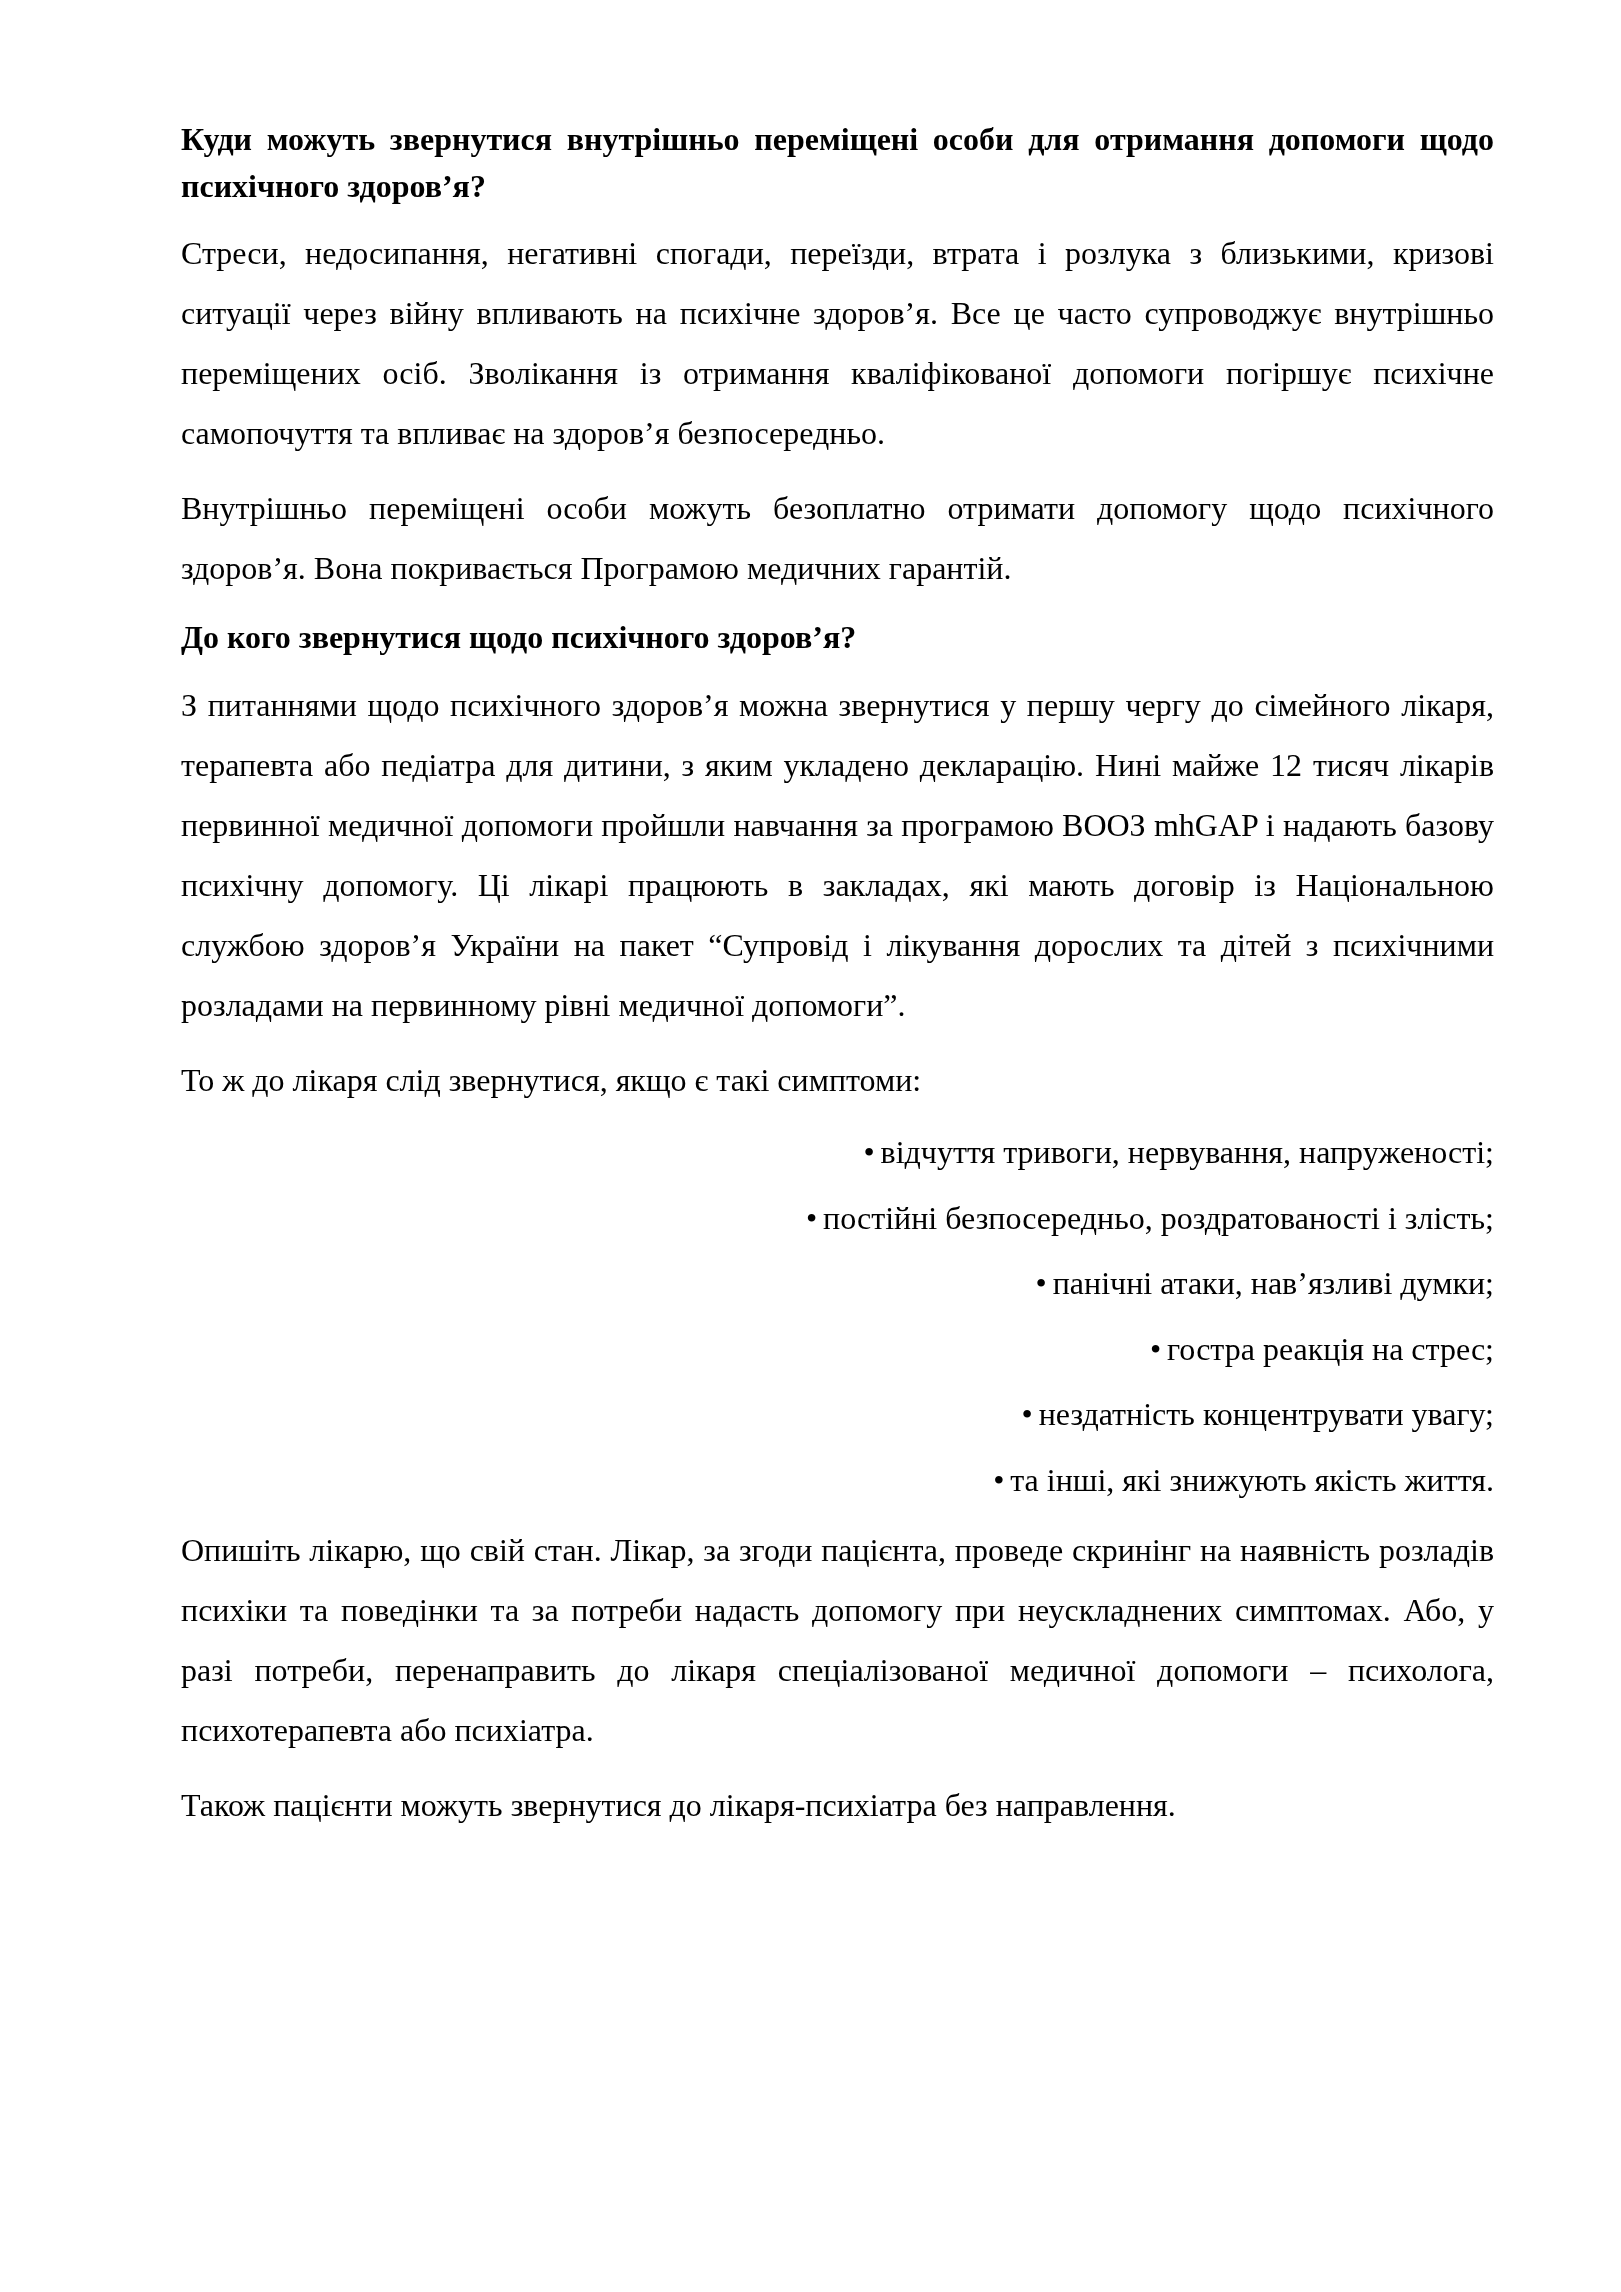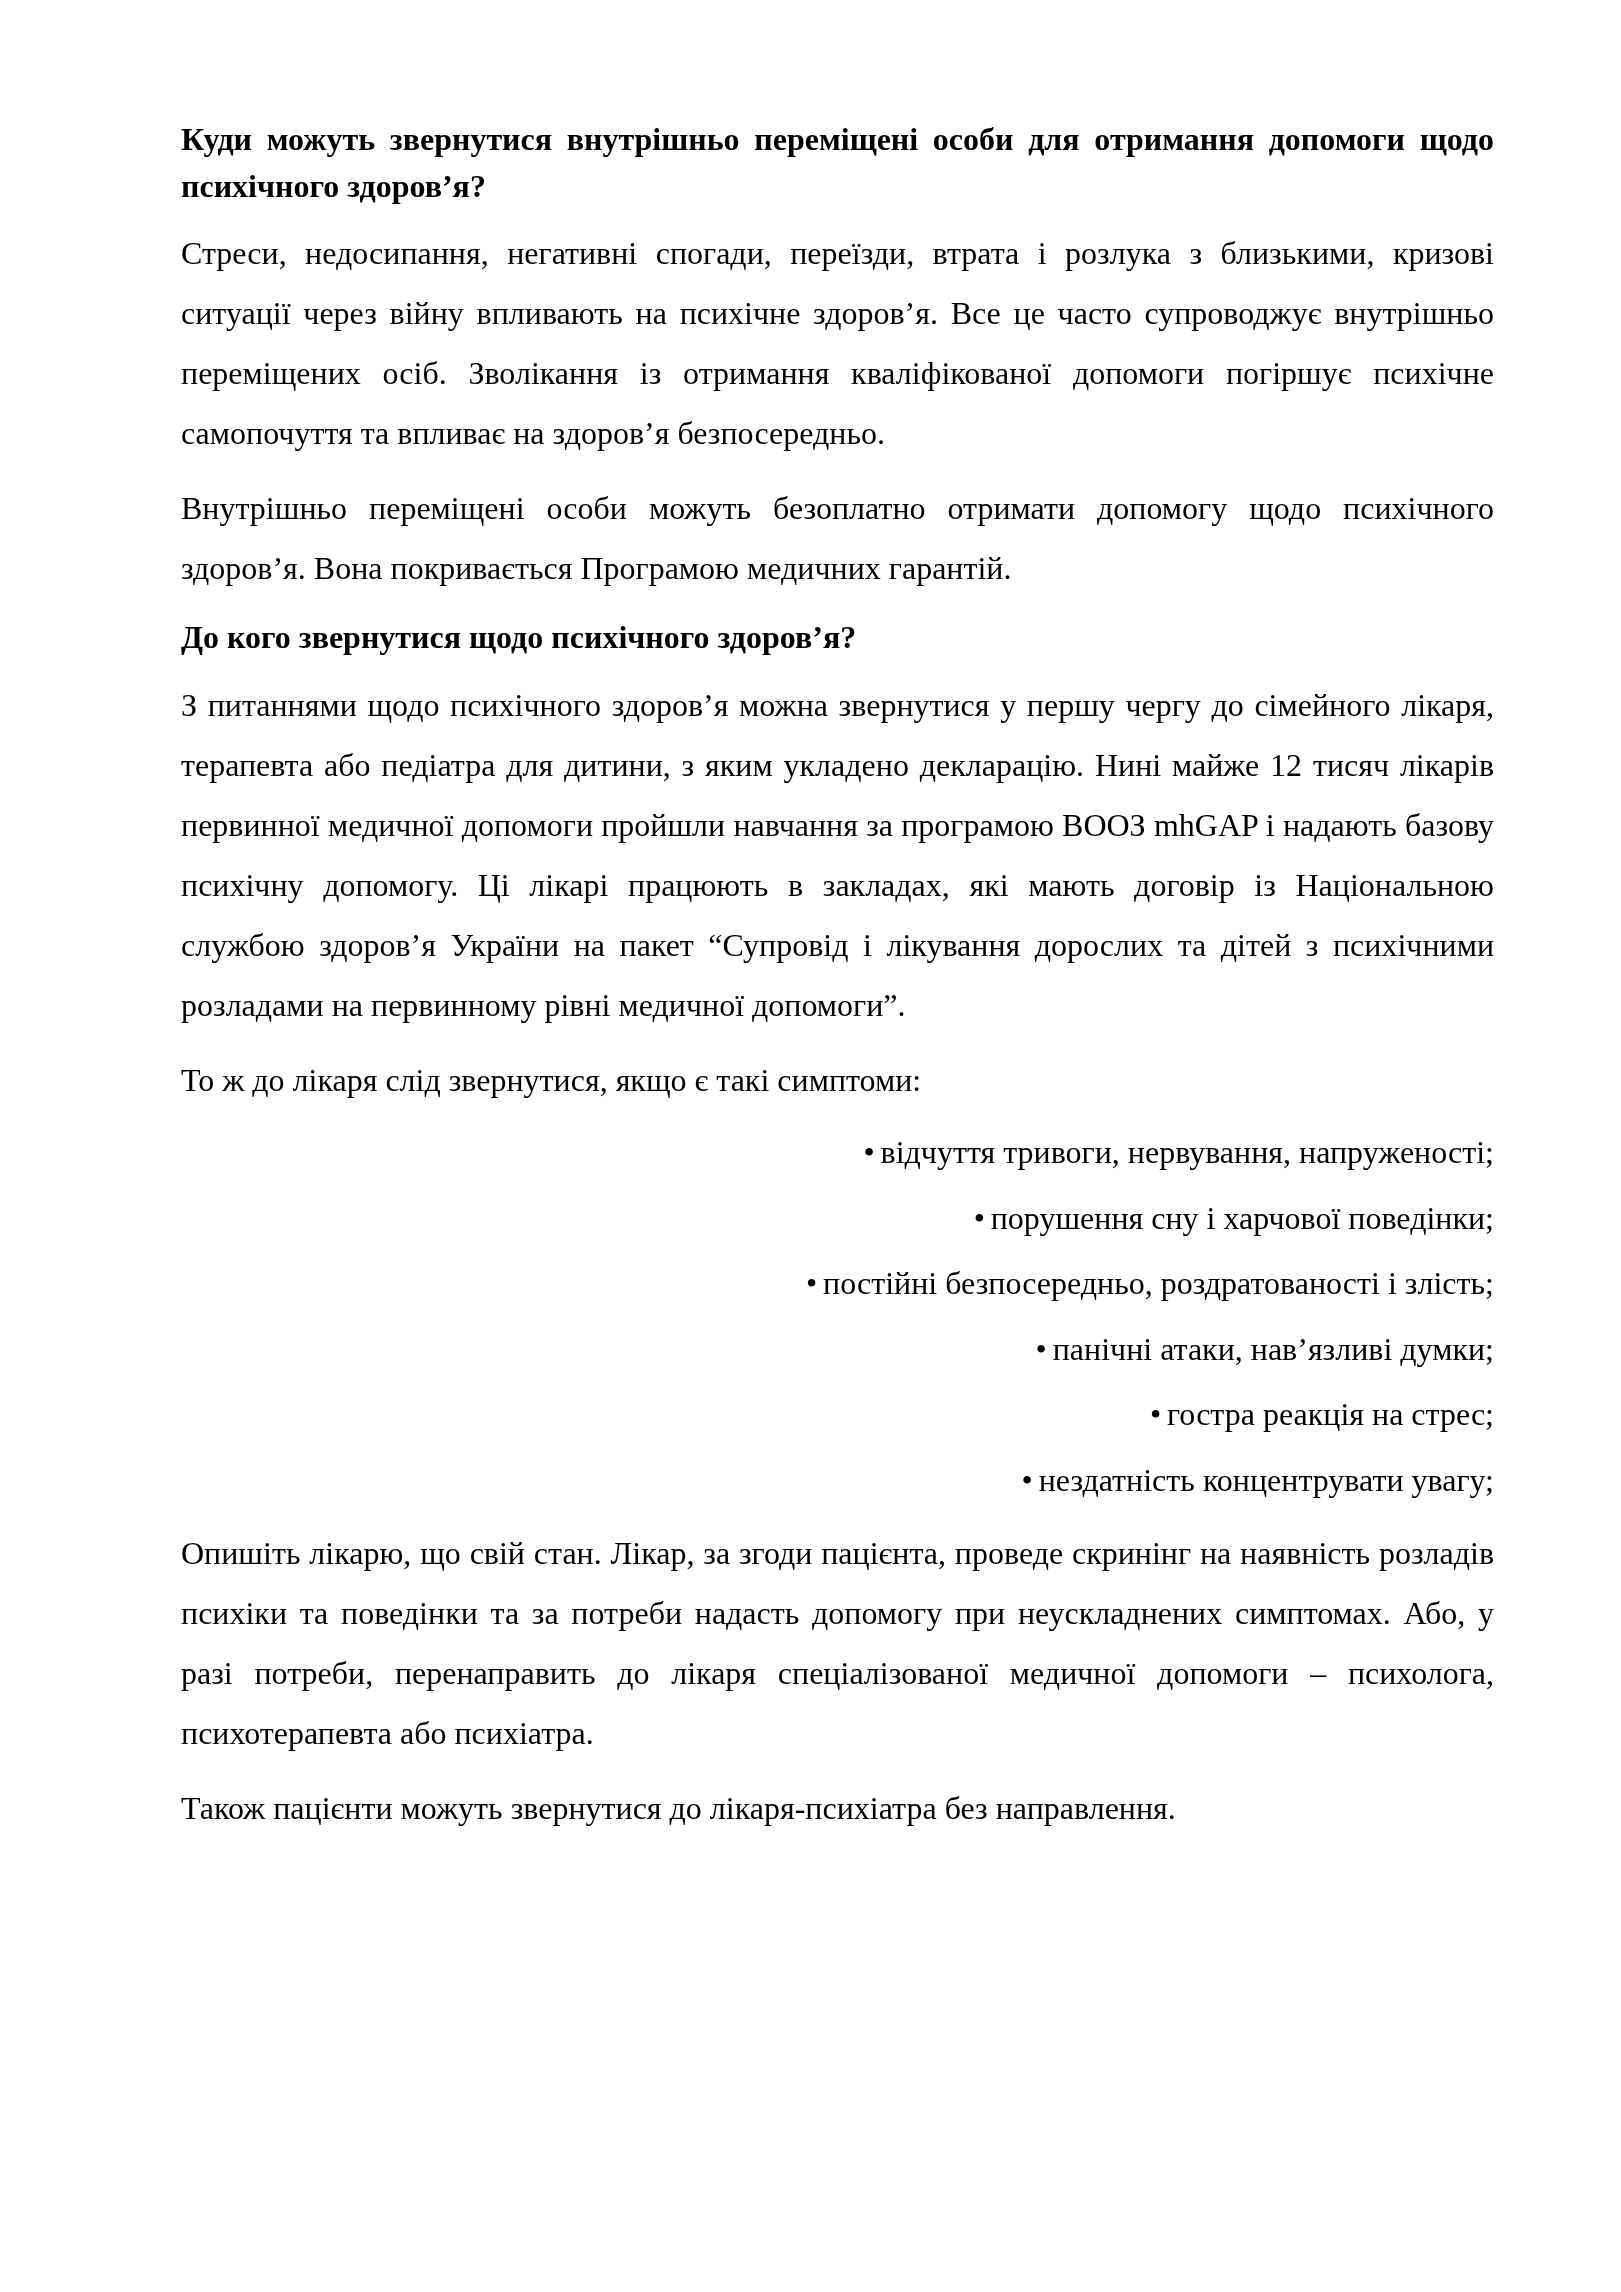--- a/index.html
+++ b/index.html
@@ -67,25 +67,25 @@
   <p class="para">Внутрішньо переміщені особи можуть безоплатно отримати допомогу щодо психічного здоров’я. Вона покривається Програмою медичних гарантій.</p>
 
   <h2 class="heading h2">До кого звернутися щодо психічного здоров’я?</h2>
 
   <p class="para">З питаннями щодо психічного здоров’я можна звернутися у першу чергу до сімейного лікаря, терапевта або педіатра для дитини, з яким укладено декларацію. Нині майже 12 тисяч лікарів первинної медичної допомоги пройшли навчання за програмою ВООЗ mhGAP і надають базову психічну допомогу. Ці лікарі працюють в закладах, які мають договір із Національною службою здоров’я України на пакет “Супровід і лікування дорослих та дітей з психічними розладами на первинному рівні медичної допомоги”.</p>
 
   <p class="para" style="margin-bottom:18.6px;">То ж до лікаря слід звернутися, якщо є такі симптоми:</p>
 
   <ul class="bullets">
     <li class="bullet"><span class="dot">•</span><span>відчуття тривоги, нервування, напруженості;</span></li>
-    <li class="bullet"><span class="dot">•</span><span>порушення сну і харчової поведінки;</span></li>
     <li class="bullet"><span class="dot">•</span><span>постійні безпосередньо, роздратованості і злість;</span></li>
     <li class="bullet"><span class="dot">•</span><span>панічні атаки, нав’язливі думки;</span></li>
     <li class="bullet"><span class="dot">•</span><span>гостра реакція на стрес;</span></li>
     <li class="bullet"><span class="dot">•</span><span>нездатність концентрувати увагу;</span></li>
+    <li class="bullet" style="margin-bottom:15.7px;"><span class="dot">•</span><span>та інші, які знижують якість життя.</span></li>
   </ul>
 
   <p class="para">Опишіть лікарю, що свій стан. Лікар, за згоди пацієнта, проведе скринінг на наявність розладів психіки та поведінки та за потреби надасть допомогу при неускладнених симптомах. Або, у разі потреби, перенаправить до лікаря спеціалізованої медичної допомоги – психолога, психотерапевта або психіатра.</p>
 
   <p class="para">Також пацієнти можуть звернутися до лікаря-психіатра без направлення.</p>
 
 </div>
 
 
 </body></html>

